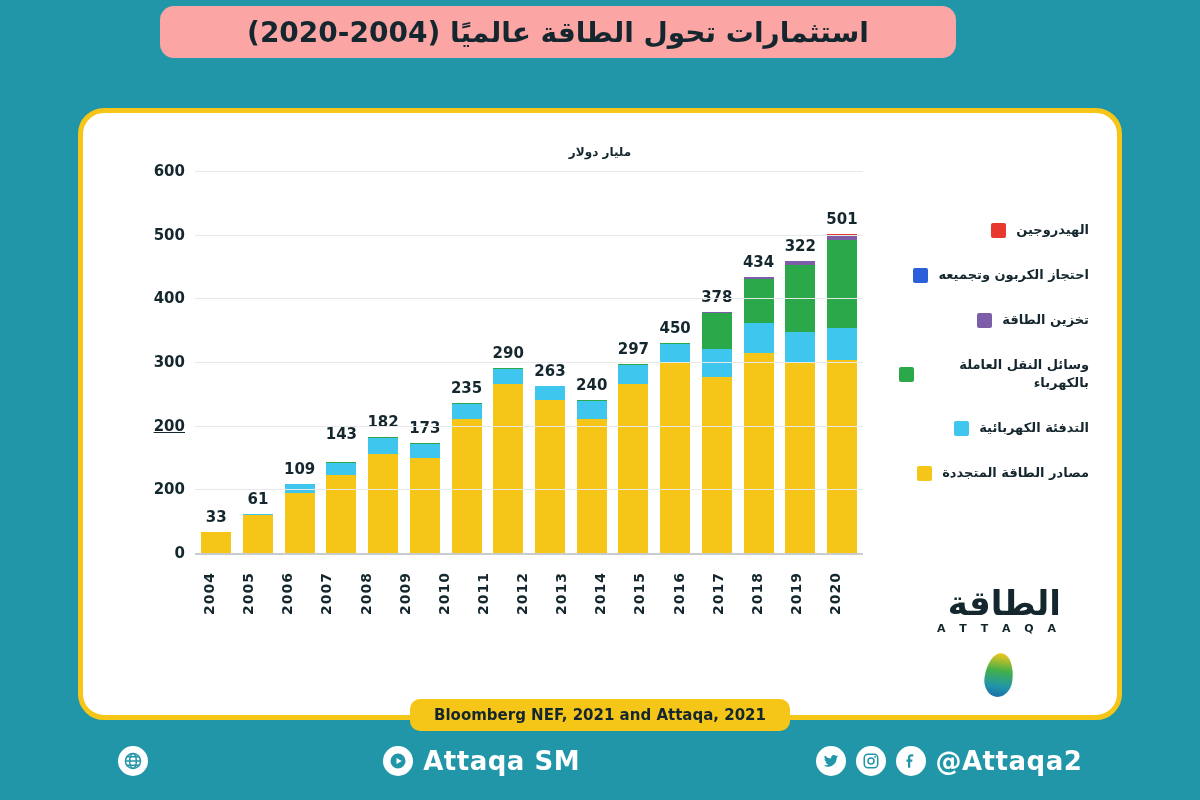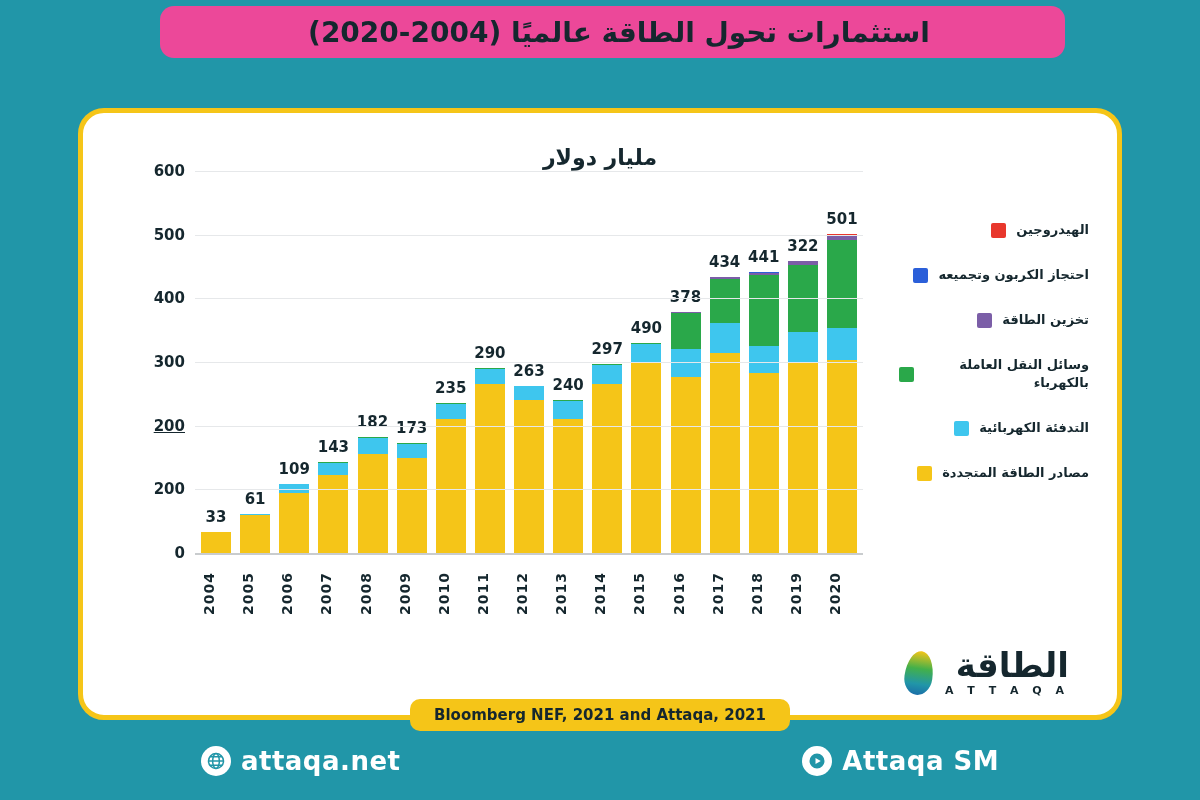--- a/index.html
+++ b/index.html
@@ -4,37 +4,37 @@
 <style>
   html,body{margin:0;padding:0;}
   body{
     width:1200px;height:800px;overflow:hidden;
     background:#2196a8;
     font-family:"DejaVu Sans","Liberation Sans",sans-serif;
     position:relative;
   }
   
   .title-bar{
-    position:absolute;top:6px;left:160px;width:892px;height:52px;
-    background:#ec4899;border-radius:14px;
-    display:flex;align-items:center;justify-content:center;padding-left:13px;
+    position:absolute;top:6px;left:160px;width:796px;height:52px;
+    background:#fca5a5;border-radius:14px;
+    display:flex;align-items:center;justify-content:center;
   }
   .title-bar .title-text{
     font-size:28px;font-weight:bold;color:#15272e;direction:rtl;
     white-space:nowrap;letter-spacing:0px;
   }
   
   .card{
     position:absolute;top:108px;left:78px;width:1044px;height:612px;
     background:#ffffff;border:5px solid #f5c518;border-radius:26px;
     box-sizing:border-box;
   }
   .unit-label{
     position:absolute;top:32px;left:0;width:100%;text-align:center;
-    font-size:22px;font-weight:bold;color:#15272e;direction:rtl;
+    font-size:12px;font-weight:bold;color:#15272e;direction:rtl;
   }
   
   .plot-wrap{
     position:absolute;left:60px;top:58px;width:720px;height:440px;
   }
   .y-axis{
     position:absolute;left:0;top:0;width:48px;height:382px;
   }
   .y-tick{
     position:absolute;right:6px;transform:translateY(-50%);
@@ -88,22 +88,22 @@
   }
   
   .source-pill{
     position:absolute;left:50%;transform:translateX(-50%);
     bottom:-16px;background:#f5c518;border-radius:10px;
     padding:7px 24px;font-size:15px;font-weight:bold;color:#15272e;
     direction:ltr;white-space:nowrap;
   }
   
   .brand{
-    position:absolute;right:48px;bottom:18px;
-    display:flex;flex-direction:row;align-items:center;gap:12px;direction:rtl;
+    position:absolute;right:56px;bottom:18px;
+    display:flex;flex-direction:column;align-items:center;gap:18px;direction:rtl;
   }
   .brand-word{
     font-size:34px;font-weight:bold;color:#15272e;line-height:1;direction:rtl;
   }
   .brand-sub{
     font-size:11px;font-weight:bold;color:#15272e;letter-spacing:5px;
     text-align:center;margin-top:2px;
   }
   .brand-flame{
     width:28px;height:44px;
@@ -161,21 +161,21 @@
           <div class="bar-col">
             <div class="seg" style="height: 0.636667px; background: rgb(42, 168, 74);"></div>
             <div class="seg" style="height: 8.91333px; background: rgb(62, 198, 238);"></div>
             <div class="seg" style="height: 59.8467px; background: rgb(245, 197, 24);"></div>
             <div class="bar-total" style="bottom: 75.3967px;">109</div>
           </div>
           <div class="bar-col">
             <div class="seg" style="height: 0.636667px; background: rgb(42, 168, 74);"></div>
             <div class="seg" style="height: 12.7333px; background: rgb(62, 198, 238);"></div>
             <div class="seg" style="height: 77.6733px; background: rgb(245, 197, 24);"></div>
-            <div class="bar-total" style="bottom: 97px;">143</div>
+            <div class="bar-total" style="bottom: 110px;">143</div>
           </div>
           <div class="bar-col">
             <div class="seg" style="height: 0.636667px; background: rgb(42, 168, 74);"></div>
             <div class="seg" style="height: 16.5533px; background: rgb(62, 198, 238);"></div>
             <div class="seg" style="height: 98.6833px; background: rgb(245, 197, 24);"></div>
             <div class="bar-total" style="bottom: 121.873px;">182</div>
           </div>
           <div class="bar-col">
             <div class="seg" style="height: 0.636667px; background: rgb(42, 168, 74);"></div>
             <div class="seg" style="height: 14.0067px; background: rgb(62, 198, 238);"></div>
@@ -209,44 +209,36 @@
           <div class="bar-col">
             <div class="seg" style="height: 0.636667px; background: rgb(42, 168, 74);"></div>
             <div class="seg" style="height: 19.1px; background: rgb(62, 198, 238);"></div>
             <div class="seg" style="height: 169.353px; background: rgb(245, 197, 24);"></div>
             <div class="bar-total" style="bottom: 195.09px;">297</div>
           </div>
           <div class="bar-col">
             <div class="seg" style="height: 0.636667px; background: rgb(42, 168, 74);"></div>
             <div class="seg" style="height: 19.7367px; background: rgb(62, 198, 238);"></div>
             <div class="seg" style="height: 189.727px; background: rgb(245, 197, 24);"></div>
-            <div class="bar-total" style="bottom: 216.1px;">490</div>
+            <div class="bar-total" style="bottom: 216.1px;">450</div>
           </div>
           <div class="bar-col">
             <div class="seg" style="height: 0.636667px; background: rgb(123, 94, 167);"></div>
             <div class="seg" style="height: 35.6533px; background: rgb(42, 168, 74);"></div>
             <div class="seg" style="height: 28.0133px; background: rgb(62, 198, 238);"></div>
             <div class="seg" style="height: 176.357px; background: rgb(245, 197, 24);"></div>
             <div class="bar-total" style="bottom: 246.66px;">378</div>
           </div>
           <div class="bar-col">
             <div class="seg" style="height: 0.636667px; background: rgb(43, 95, 217);"></div>
             <div class="seg" style="height: 1.27333px; background: rgb(123, 94, 167);"></div>
             <div class="seg" style="height: 43.93px; background: rgb(42, 168, 74);"></div>
             <div class="seg" style="height: 30.56px; background: rgb(62, 198, 238);"></div>
             <div class="seg" style="height: 199.913px; background: rgb(245, 197, 24);"></div>
             <div class="bar-total" style="bottom: 282.313px;">434</div>
-          </div>
-          <div class="bar-col">
-            <div class="seg" style="height: 0.636667px; background: rgb(43, 95, 217);"></div>
-            <div class="seg" style="height: 1.91px; background: rgb(123, 94, 167);"></div>
-            <div class="seg" style="height: 71.3067px; background: rgb(42, 168, 74);"></div>
-            <div class="seg" style="height: 27.3767px; background: rgb(62, 198, 238);"></div>
-            <div class="seg" style="height: 179.54px; background: rgb(245, 197, 24);"></div>
-            <div class="bar-total" style="bottom: 286.77px;">441</div>
           </div>
           <div class="bar-col">
             <div class="seg" style="height: 0.636667px; background: rgb(43, 95, 217);"></div>
             <div class="seg" style="height: 3.18333px; background: rgb(123, 94, 167);"></div>
             <div class="seg" style="height: 67.4867px; background: rgb(42, 168, 74);"></div>
             <div class="seg" style="height: 29.9233px; background: rgb(62, 198, 238);"></div>
             <div class="seg" style="height: 191px; background: rgb(245, 197, 24);"></div>
             <div class="bar-total" style="bottom: 298.23px;">322</div>
           </div>
           <div class="bar-col">
@@ -319,33 +311,52 @@
   <div class="brand">
     <div>
       <div class="brand-word">الطاقة</div>
       <div class="brand-sub">A T T A Q A</div>
     </div>
     <div class="brand-flame"></div>
   </div>
 </div>
 
 <div class="footer">
+  <div class="footer-group">
+    <span class="circ">
+      <svg width="18" height="18" viewBox="0 0 24 24" fill="#2196a8">
+          <path d="M22 5.9c-.7.3-1.5.5-2.3.6.8-.5 1.5-1.3 1.8-2.3-.8.5-1.6.8-2.5 1a4 4 0 0 0-6.8 3.6A11.3 11.3 0 0 1 3.9 4.6a4 4 0 0 0 1.2 5.3c-.6 0-1.2-.2-1.8-.5a4 4 0 0 0 3.2 3.9c-.6.2-1.2.2-1.8.1a4 4 0 0 0 3.7 2.8A8 8 0 0 1 2 17.9a11.3 11.3 0 0 0 6.1 1.8c7.3 0 11.4-6.2 11.4-11.5v-.5c.8-.6 1.5-1.3 2-2.1z"></path>
+        </svg>
+    </span>
+    <span class="circ">
+      <svg width="18" height="18" viewBox="0 0 24 24" fill="none" stroke="#2196a8" stroke-width="2">
+          <rect x="3" y="3" width="18" height="18" rx="5"></rect>
+          <circle cx="12" cy="12" r="4"></circle>
+          <circle cx="17.5" cy="6.5" r="1.2" fill="#2196a8" stroke="none"></circle>
+        </svg>
+    </span>
+    <span class="circ">
+      <svg width="18" height="18" viewBox="0 0 24 24" fill="#2196a8">
+          <path d="M15 3h-2.5A4.5 4.5 0 0 0 8 7.5V10H6v3h2v8h3v-8h2.5l.5-3H11V7.6c0-.8.4-1.6 1.5-1.6H15z"></path>
+        </svg>
+    </span>
+    <span class="footer-text">@Attaqa2</span>
+  </div>
 
   <div class="footer-group">
     <span class="circ">
       <svg width="18" height="18" viewBox="0 0 24 24" fill="#2196a8">
           <path d="M12 2a10 10 0 1 0 0 20 10 10 0 0 0 0-20zm-2 6 7 4-7 4z"></path>
         </svg>
     </span>
     <span class="footer-text">Attaqa SM</span>
   </div>
 
   <div class="footer-group">
     <span class="circ">
       <svg width="20" height="20" viewBox="0 0 24 24" fill="none" stroke="#2196a8" stroke-width="1.8">
           <circle cx="12" cy="12" r="9"></circle>
           <ellipse cx="12" cy="12" rx="4" ry="9"></ellipse>
           <path d="M3 12h18M4.5 7h15M4.5 17h15"></path>
         </svg>
     </span>
-    <span class="footer-text">attaqa.net</span>
   </div>
 </div>
 
 </body></html>

